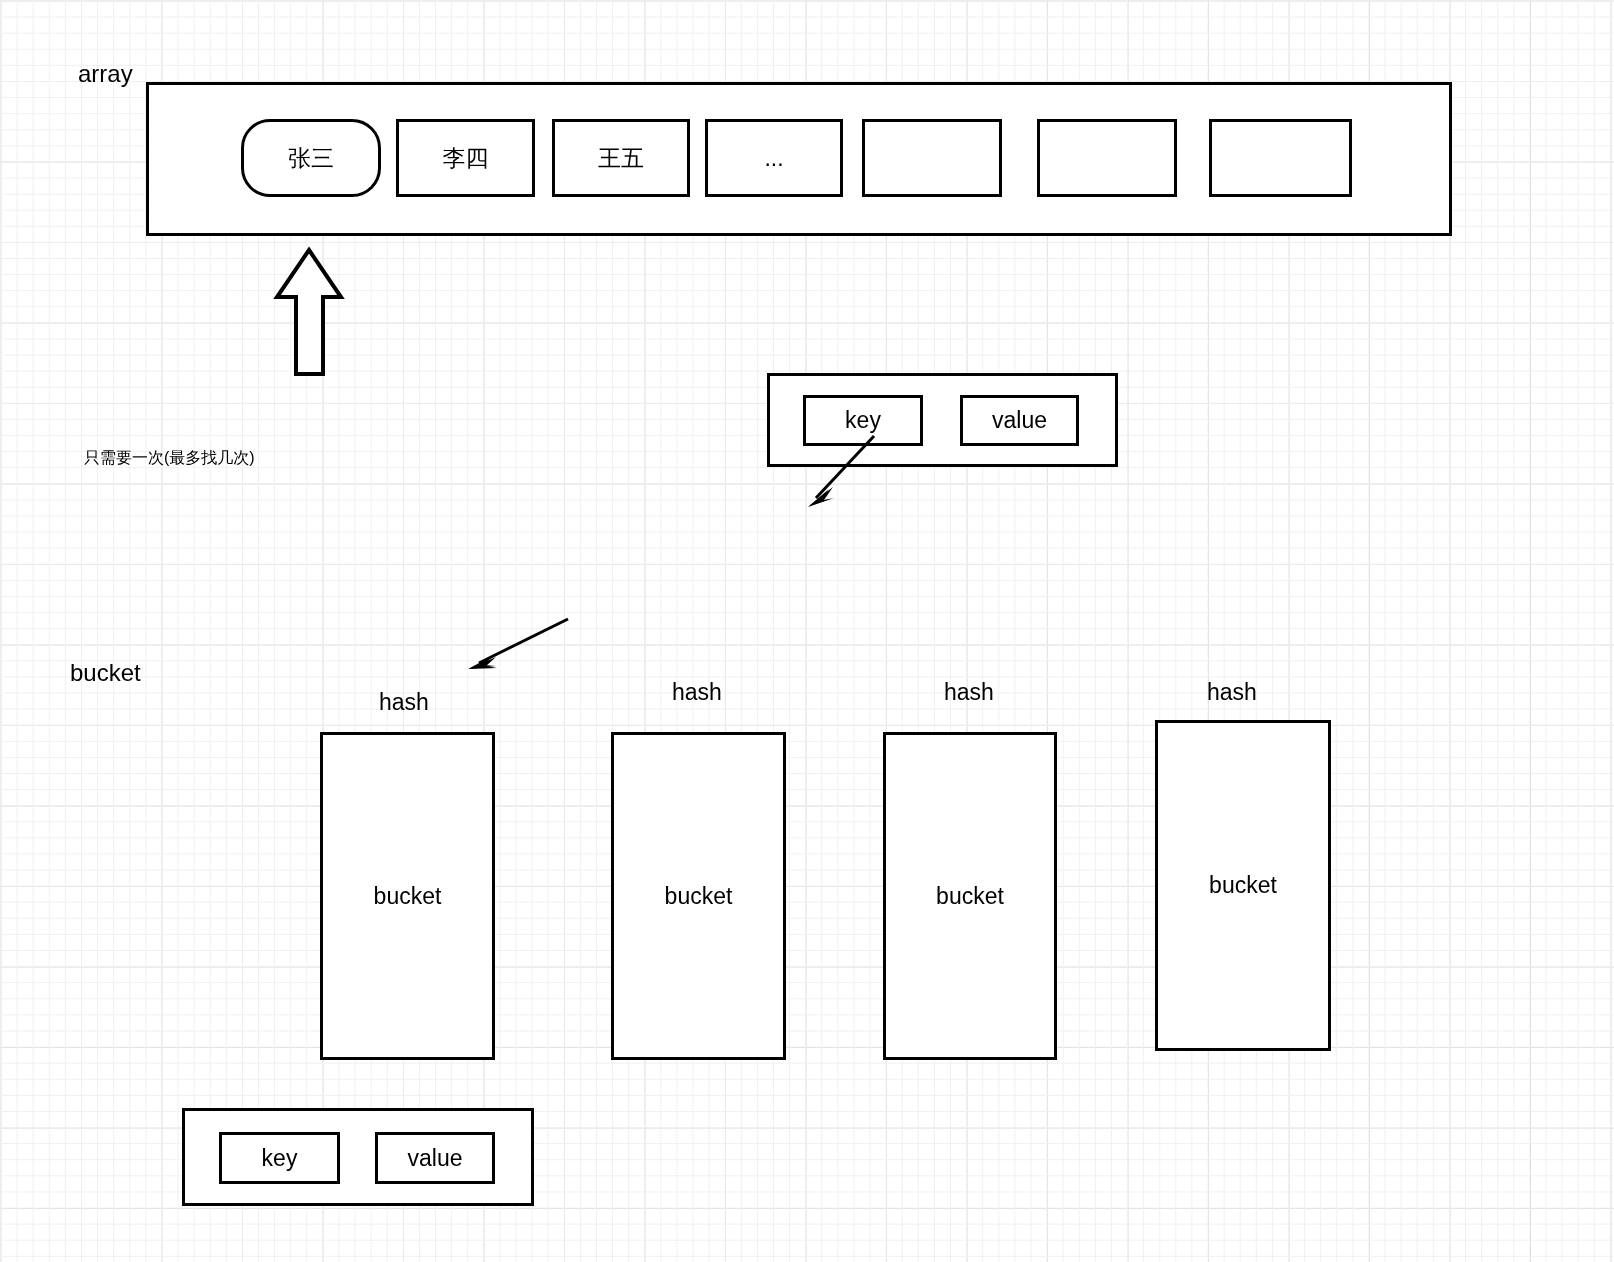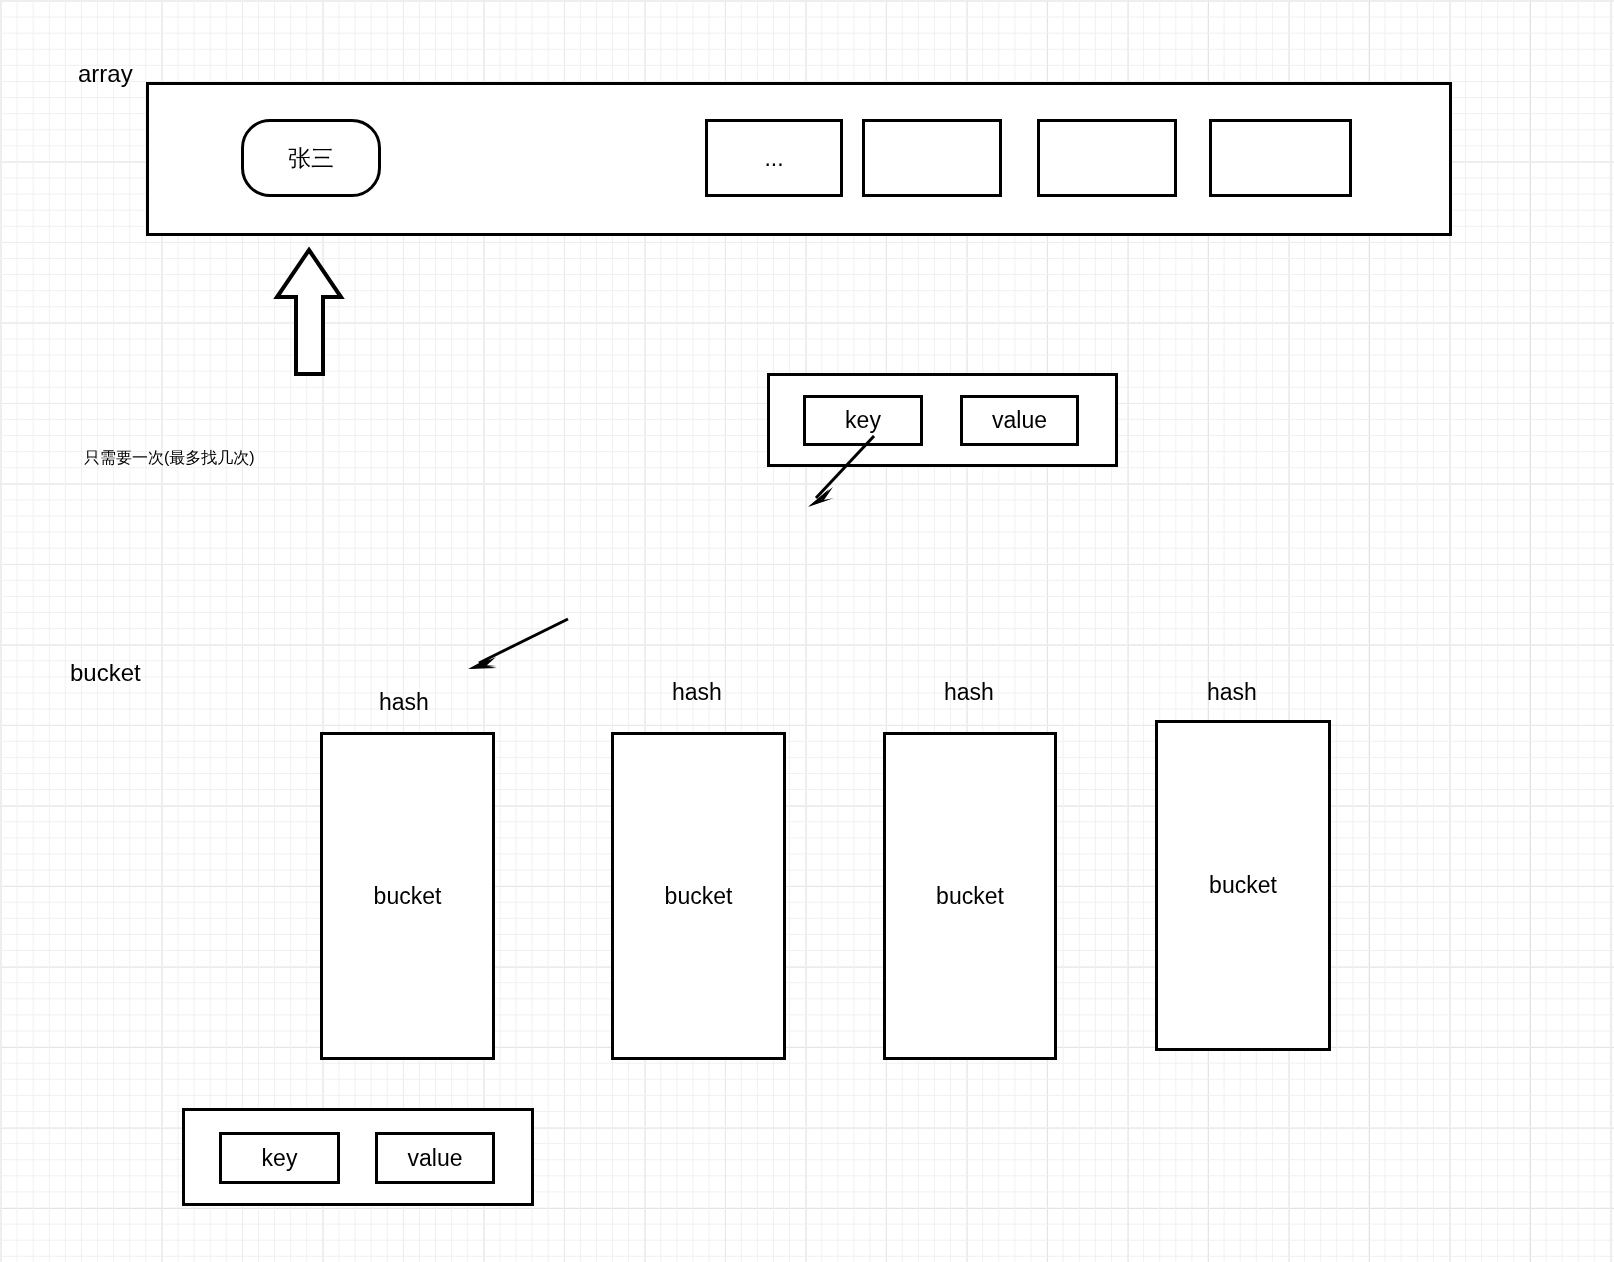--- a/index.html
+++ b/index.html
@@ -58,20 +58,26 @@
 <body>
 
 <div id="canvas">
 
   <div class="lbl" style="left:78px; top:22px; font-size:24px;margin-top:40px;">array</div>
 
   <div class="box" style="left:146px; top:82px; width:1306px; height:154px;"></div>
 
   <div class="box" style="left:241px; top:119px; width:140px; height:78px;border-radius:29px;">
     <div class="ctr">张三</div>
+  </div>
+  <div class="box" style="left:396px; top:119px; width:139px; height:78px;">
+    <div class="ctr">李四</div>
+  </div>
+  <div class="box" style="left:552px; top:119px; width:138px; height:78px;">
+    <div class="ctr">王五</div>
   </div>
   <div class="box" style="left:705px; top:119px; width:138px; height:78px;">
     <div class="ctr">...</div>
   </div>
   <div class="box" style="left:862px; top:119px; width:140px; height:78px;">
     <div class="ctr"></div>
   </div>
   <div class="box" style="left:1037px; top:119px; width:140px; height:78px;">
     <div class="ctr"></div>
   </div>

